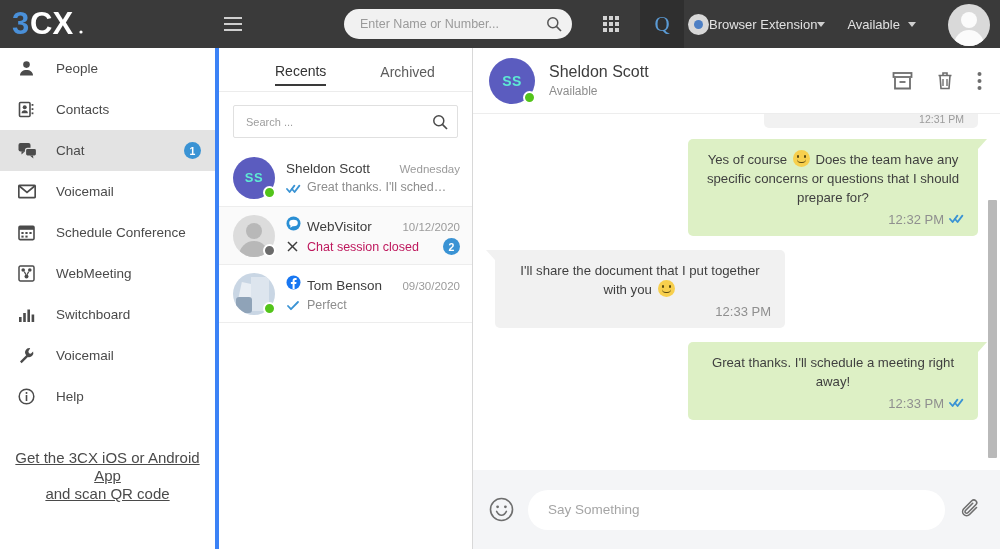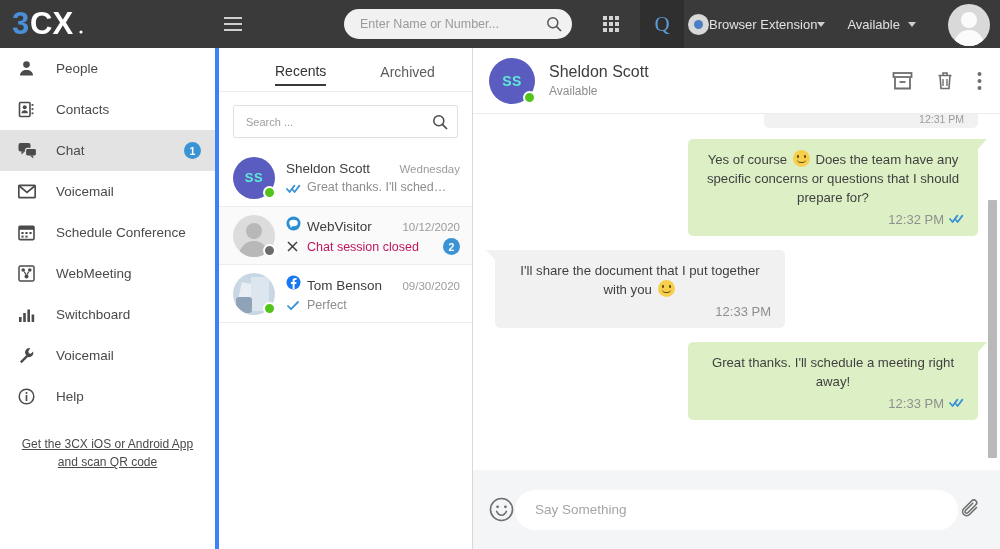--- a/index.html
+++ b/index.html
@@ -77,21 +77,21 @@
   }
   .nav-item.active { background:#e3e3e3; }
   .nav-ic { width:26px; flex:0 0 26px; display:flex; align-items:center; color:#4b4b4b; }
   .nav-label { font-size:13.5px; color:#4a4a4a; margin-left:12px; flex:1; }
   .badge {
     width:17px; height:17px; border-radius:50%; background:#3a93d4; color:#fff;
     font-size:10.5px; display:flex; align-items:center; justify-content:center;
     font-weight:bold;
   }
   .applink {
-    margin-top:18px; text-align:center; padding:0 14px; font-size:12px; color:#4a4a4a;
+    margin-top:32px; text-align:center; padding:0 14px; font-size:15px; color:#4a4a4a;
     line-height:18px; text-decoration:underline; cursor:pointer;
   }
 
   
   .chatlist {
     width:254px; flex:0 0 254px; background:#fff; border-right:1px solid #d8d8d8;
     display:flex; flex-direction:column;
   }
   .tabs { height:44px; display:flex; align-items:center; padding:10px 0 0 16px; gap:14px;
     border-bottom:1px solid #ececec; }
@@ -183,21 +183,21 @@
     position:absolute; top:-14px; right:22px; width:214px; height:28px; background:#f1f1f1;
     border-radius:5px;
   }
   .ghost-bubble .gt { position:absolute; right:14px; bottom:3px; font-size:10.5px; color:#9b9b9b; }
   .scroll-track { position:absolute; right:3px; top:0; bottom:0; width:9px; }
   .scroll-thumb { position:absolute; right:0; top:86px; width:9px; height:258px;
     background:#b9b9b9; border-radius:1px; cursor:pointer; }
 
   .composer {
     flex:0 0 79px; background:#f4f5f7; display:flex; align-items:center; padding:0 18px 0 16px;
-    gap:1px;
+    gap:14px;
   }
   .cmp-input {
     flex:1; height:40px; background:#fff; border-radius:20px; display:flex; align-items:center;
     padding:0 20px;
   }
   .cmp-input input {
     flex:1; border:none; outline:none; background:transparent; font-size:13.5px;
     font-family:"Liberation Sans", sans-serif; color:#555;
   }
   .cmp-input input::placeholder { color:#a5a5a5; }

